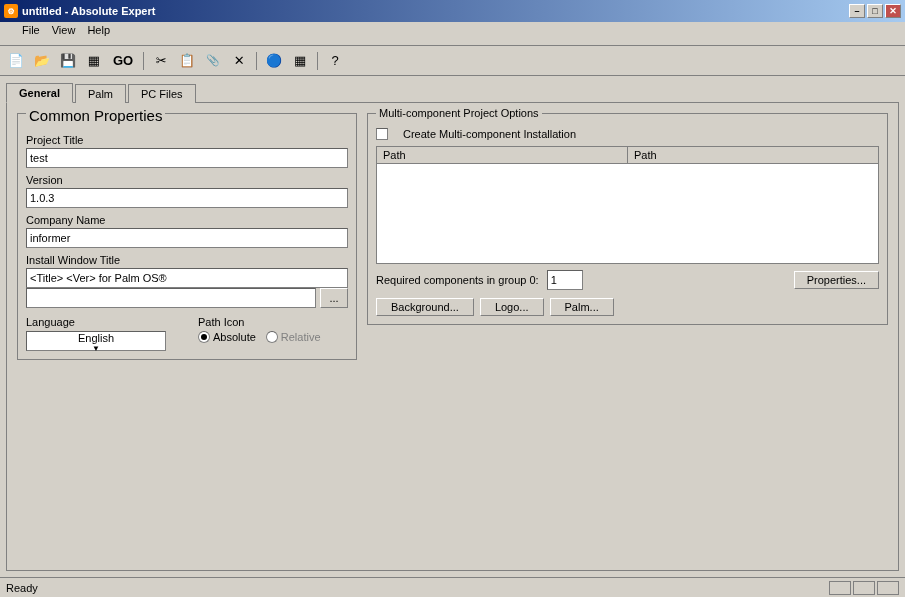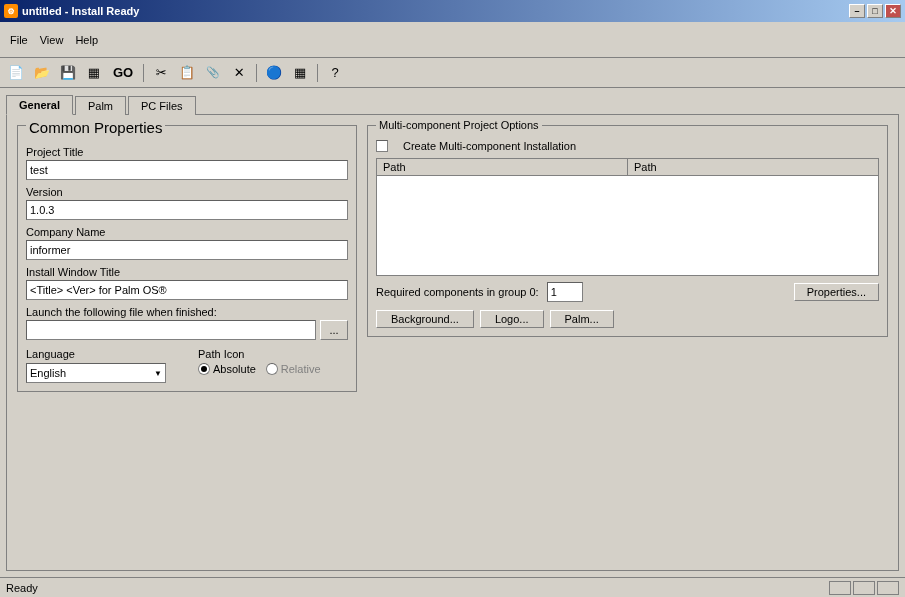--- a/index.html
+++ b/index.html
@@ -58,24 +58,24 @@
       justify-content: center;
       font-size: 9px;
       cursor: pointer;
       color: #000;
     }
     .title-btn.close { background: #c0504d; color: white; }
 
     
     .menu-bar {
       background: #d4d0c8;
-      height: 36px;
-      display: flex;
-      align-items: center;
-      padding: 0 4px;
+      height: 24px;
+      display: flex;
+      align-items: flex-start;
+      padding: 0 16px;
       border-bottom: 1px solid #808080;
     }
     .menu-item {
       padding: 2px 6px;
       cursor: pointer;
       font-size: 11px;
     }
 
     
     .toolbar {
@@ -225,20 +225,21 @@
       background: white;
       border: 1px solid #808080;
       border-top-color: #606060;
       border-left-color: #606060;
       display: flex;
       align-items: center;
       justify-content: space-between;
       padding: 0 3px;
       cursor: pointer;
       font-size: 11px;
+      flex-direction: column;
     }
     .dropdown-arrow {
       font-size: 8px;
     }
 
     .radio-group {
       display: flex;
       gap: 10px;
       align-items: center;
       margin-top: 3px;
@@ -399,21 +400,21 @@
       background: #d4d0c8;
       border: 1px solid #808080;
     }
   </style>
 </head>
 <body>
 
 <div class="title-bar">
   <div class="title-bar-left">
     <div class="title-icon">⚙</div>
-    <span>untitled - Install Ready</span>
+    <span>untitled - Absolute Expert</span>
   </div>
   <div class="title-controls">
     <div class="title-btn">–</div>
     <div class="title-btn">□</div>
     <div class="title-btn close">✕</div>
   </div>
 </div>
 
 <div class="menu-bar">
   <span class="menu-item">File</span>
@@ -458,21 +459,20 @@
 
         <div class="field-label">Version</div>
         <input class="text-input" type="text" value="1.0.3" style="">
 
         <div class="field-label">Company Name</div>
         <input class="text-input" type="text" value="informer" style="">
 
         <div class="field-label">Install Window Title</div>
         <input class="text-input" type="text" value="&lt;Title&gt; &lt;Ver&gt; for Palm OS®" style="">
 
-        <div class="field-label">Launch the following file when finished:</div>
         <div class="file-input-row">
           <input class="text-input" type="text" style="">
           <button class="browse-btn">...</button>
         </div>
 
         <div class="bottom-row">
           <div class="lang-section">
             <div class="section-label">Language</div>
             <div class="dropdown">
               <span>English</span>

